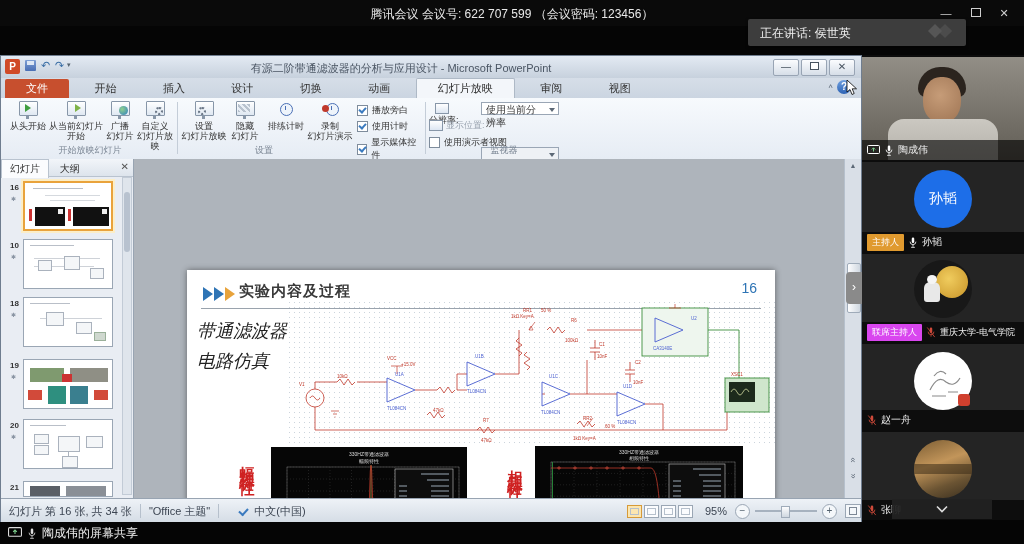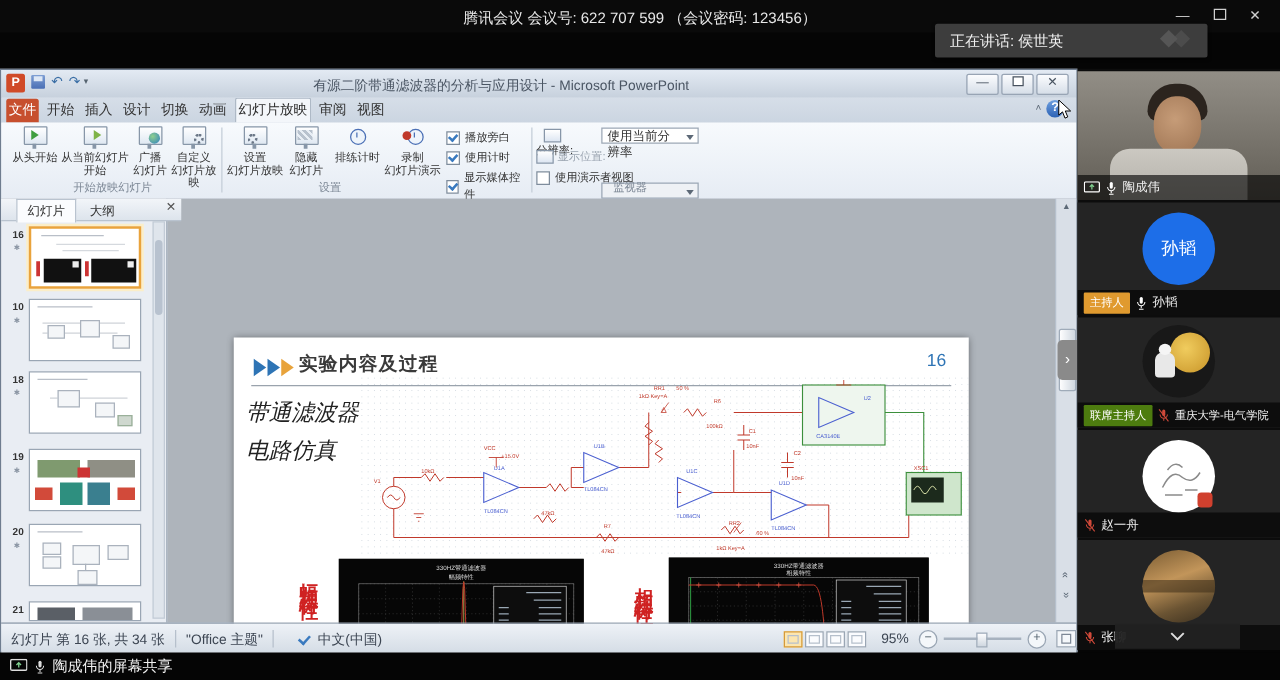--- a/index.html
+++ b/index.html
@@ -34,21 +34,21 @@
   #ppt-title{left:0;top:5px;width:800px;text-align:center;font-size:11px;color:#4a5563;}
   .pptwin{top:3px;width:24px;height:15px;border:1px solid #98a4b4;border-radius:2px;
           background:linear-gradient(#fbfcfe,#d6dee8);color:#47525f;font-size:10px;line-height:14px;text-align:center;}
   #ppt-min{right:62px;}
   #ppt-res{right:34px;}
   #ppt-res i{display:inline-block;width:7px;height:6px;border:1px solid #47525f;background:#fff;}
   #ppt-close{right:6px;}
 
   
   #tabrow{left:0;top:22px;width:860px;height:20px;background:linear-gradient(#d6dee8,#cbd5e1);}
-  .rtab{display:inline-block;height:19px;line-height:19px;padding:0 2px;font-size:11px;color:#333;}
+  .rtab{display:inline-block;height:19px;line-height:19px;padding:0 21px;font-size:11px;color:#333;}
   .rtab.file{background:#c74f2e;color:#fff;margin-left:4px;border-radius:2px 2px 0 0;}
   .rtab.active{background:#f3f6fa;border:1px solid #aeb9c6;border-bottom:none;border-radius:2px 2px 0 0;color:#2b2b2b;}
   #ribbon-collapse{right:28px;top:26px;font-size:8px;color:#5c6876;}
   #ribbon-help{right:10px;top:24px;width:14px;height:14px;border-radius:50%;background:linear-gradient(#6fa0e0,#2c62b4);
                color:#fff;font-size:10px;font-weight:bold;text-align:center;line-height:14px;}
 
   
   #ribbon{left:0;top:42px;width:860px;height:61px;background:linear-gradient(#f7fafd,#e6ecf4);border-bottom:1px solid #aeb9c6;}
   .rgroup{position:absolute;top:0;height:60px;}
   .rgroup .glabel{position:absolute;bottom:1px;width:100%;text-align:center;font-size:9px;color:#7c8795;}
@@ -71,21 +71,21 @@
   .ddbox{display:inline-block;height:13px;line-height:13px;border:1px solid #9aa6b5;background:#fff;font-size:10px;color:#333;
          padding:0 14px 0 4px;position:relative;}
   .ddbox:after{content:"";position:absolute;right:3px;top:5px;border-left:3px solid transparent;border-right:3px solid transparent;border-top:4px solid #5c6876;}
   .ddbox.dis{background:#eef1f5;color:#aab;}
   .minmon{display:inline-block;width:12px;height:9px;border:1px solid #8796a8;background:linear-gradient(#fff,#dde6f2);margin-right:3px;}
 
   
   #docarea{left:0;top:103px;width:860px;height:339px;background:#aeb4bb;}
   
   #panel{left:0;top:0;width:133px;height:339px;background:#e9edf3;border-right:1px solid #98a4b2;box-sizing:border-box;}
-  #panel-head{left:0;top:0;width:132px;height:17px;background:linear-gradient(#f2f5f9,#dde4ec);border-bottom:1px solid #b9c3cf;font-size:10px;color:#333;padding-left:12px;}
+  #panel-head{left:0;top:0;width:132px;height:17px;background:linear-gradient(#f2f5f9,#dde4ec);border-bottom:1px solid #b9c3cf;font-size:10px;color:#333;}
   .ptab{display:inline-block;padding:2px 8px;}
   .ptab.active{background:#fbfcfe;border:1px solid #b9c3cf;border-bottom:none;}
   #panel-close{position:absolute;right:4px;top:2px;font-size:10px;color:#555;}
   #panel-scroll{position:absolute;right:1px;top:18px;width:10px;height:318px;background:#dfe5ec;border:1px solid #c2cbd6;box-sizing:border-box;}
   #panel-thumb{position:absolute;left:1px;top:14px;width:6px;height:60px;background:#b8c2cf;border-radius:3px;}
   .trow{position:absolute;left:2px;width:118px;}
   .tnum{position:absolute;left:0;top:2px;width:16px;text-align:right;font-size:8px;font-weight:bold;color:#333;}
   .tstar{position:absolute;left:8px;top:14px;font-size:6px;color:#8a95a3;}
   .tbox{position:absolute;left:20px;top:0;width:90px;height:50px;background:#fff;border:1px solid #9aa6b4;box-sizing:border-box;overflow:hidden;}
   .trow.sel .tbox{border:2px solid #e9a33c;box-shadow:0 0 0 2px #fbeec8;}
@@ -148,21 +148,21 @@
   #cursor{left:846px;top:80px;}
 
   
   #sidebar{left:862px;top:55px;width:162px;height:465px;background:#0c0c0c;}
   .tile{position:absolute;left:0;width:162px;background:#242424;overflow:hidden;}
   .namebar{position:absolute;left:0;bottom:0;width:162px;height:20px;background:rgba(0,0,0,.62);display:flex;align-items:center;
            padding:0 5px;box-sizing:border-box;gap:4px;}
   .pname{color:#eee;font-size:10px;white-space:nowrap;}
   .badge{font-size:9px;color:#fff;padding:2px 5px;border-radius:1px;white-space:nowrap;}
   .badge.host{background:#e09a2f;}
-  .badge.cohost{background:#4d7c0f;}
+  .badge.cohost{background:#d946ef;}
   
   #t1{top:2px;height:103px;background:linear-gradient(#928e86,#615d55);}
   #t1 .hair{position:absolute;left:56px;top:10px;width:48px;height:30px;background:#2b241e;border-radius:22px 22px 8px 8px;}
   #t1 .face{position:absolute;left:61px;top:20px;width:38px;height:46px;background:radial-gradient(circle at 45% 40%,#c69c78,#9d7352);border-radius:46%;}
   #t1 .body{position:absolute;left:26px;top:62px;width:110px;height:42px;background:linear-gradient(#cbc8c1,#b3b0a9);border-radius:16px 16px 0 0;}
   
   .avatar-circle{position:absolute;left:52px;top:12px;width:58px;height:58px;border-radius:50%;}
   #t2 .avatar-circle{background:#1d6ee8;display:flex;align-items:center;justify-content:center;color:#fff;font-size:14px;}
   #t3 .avatar-circle{background:#181818;}
   #t3 .moon{position:absolute;right:4px;top:6px;width:32px;height:32px;border-radius:50%;background:radial-gradient(circle at 40% 40%,#f0cc5e,#c89428);}

